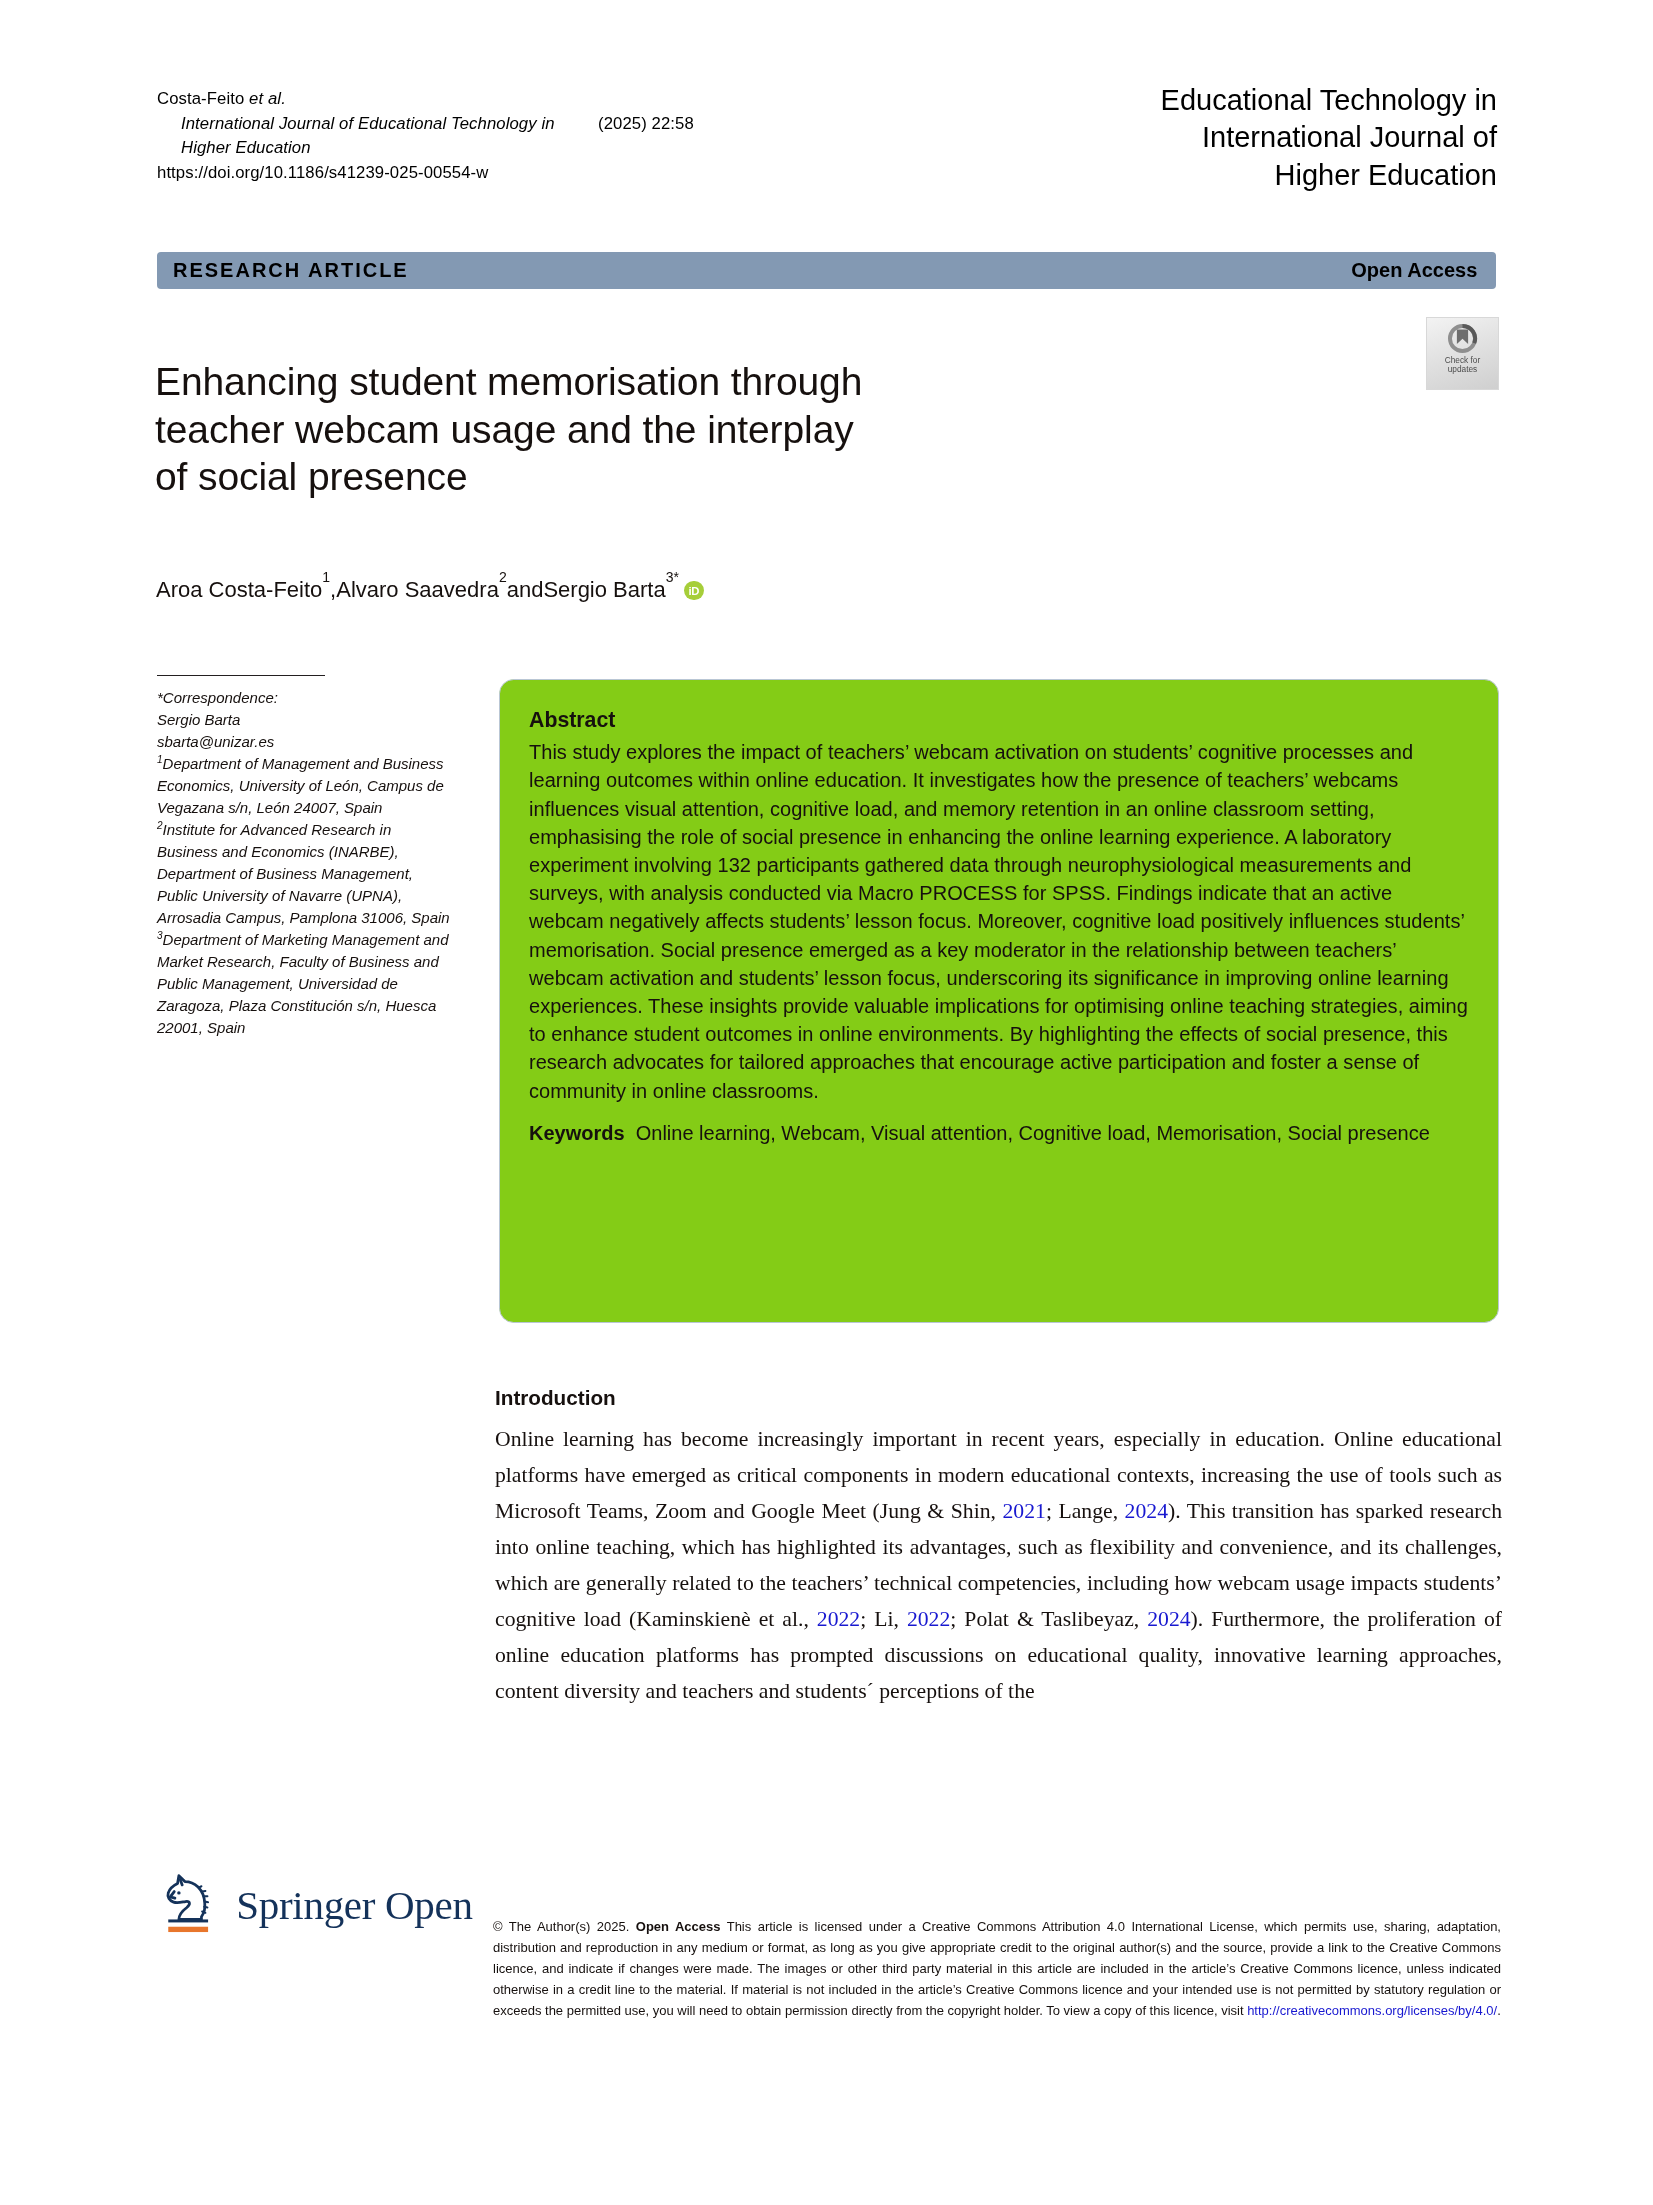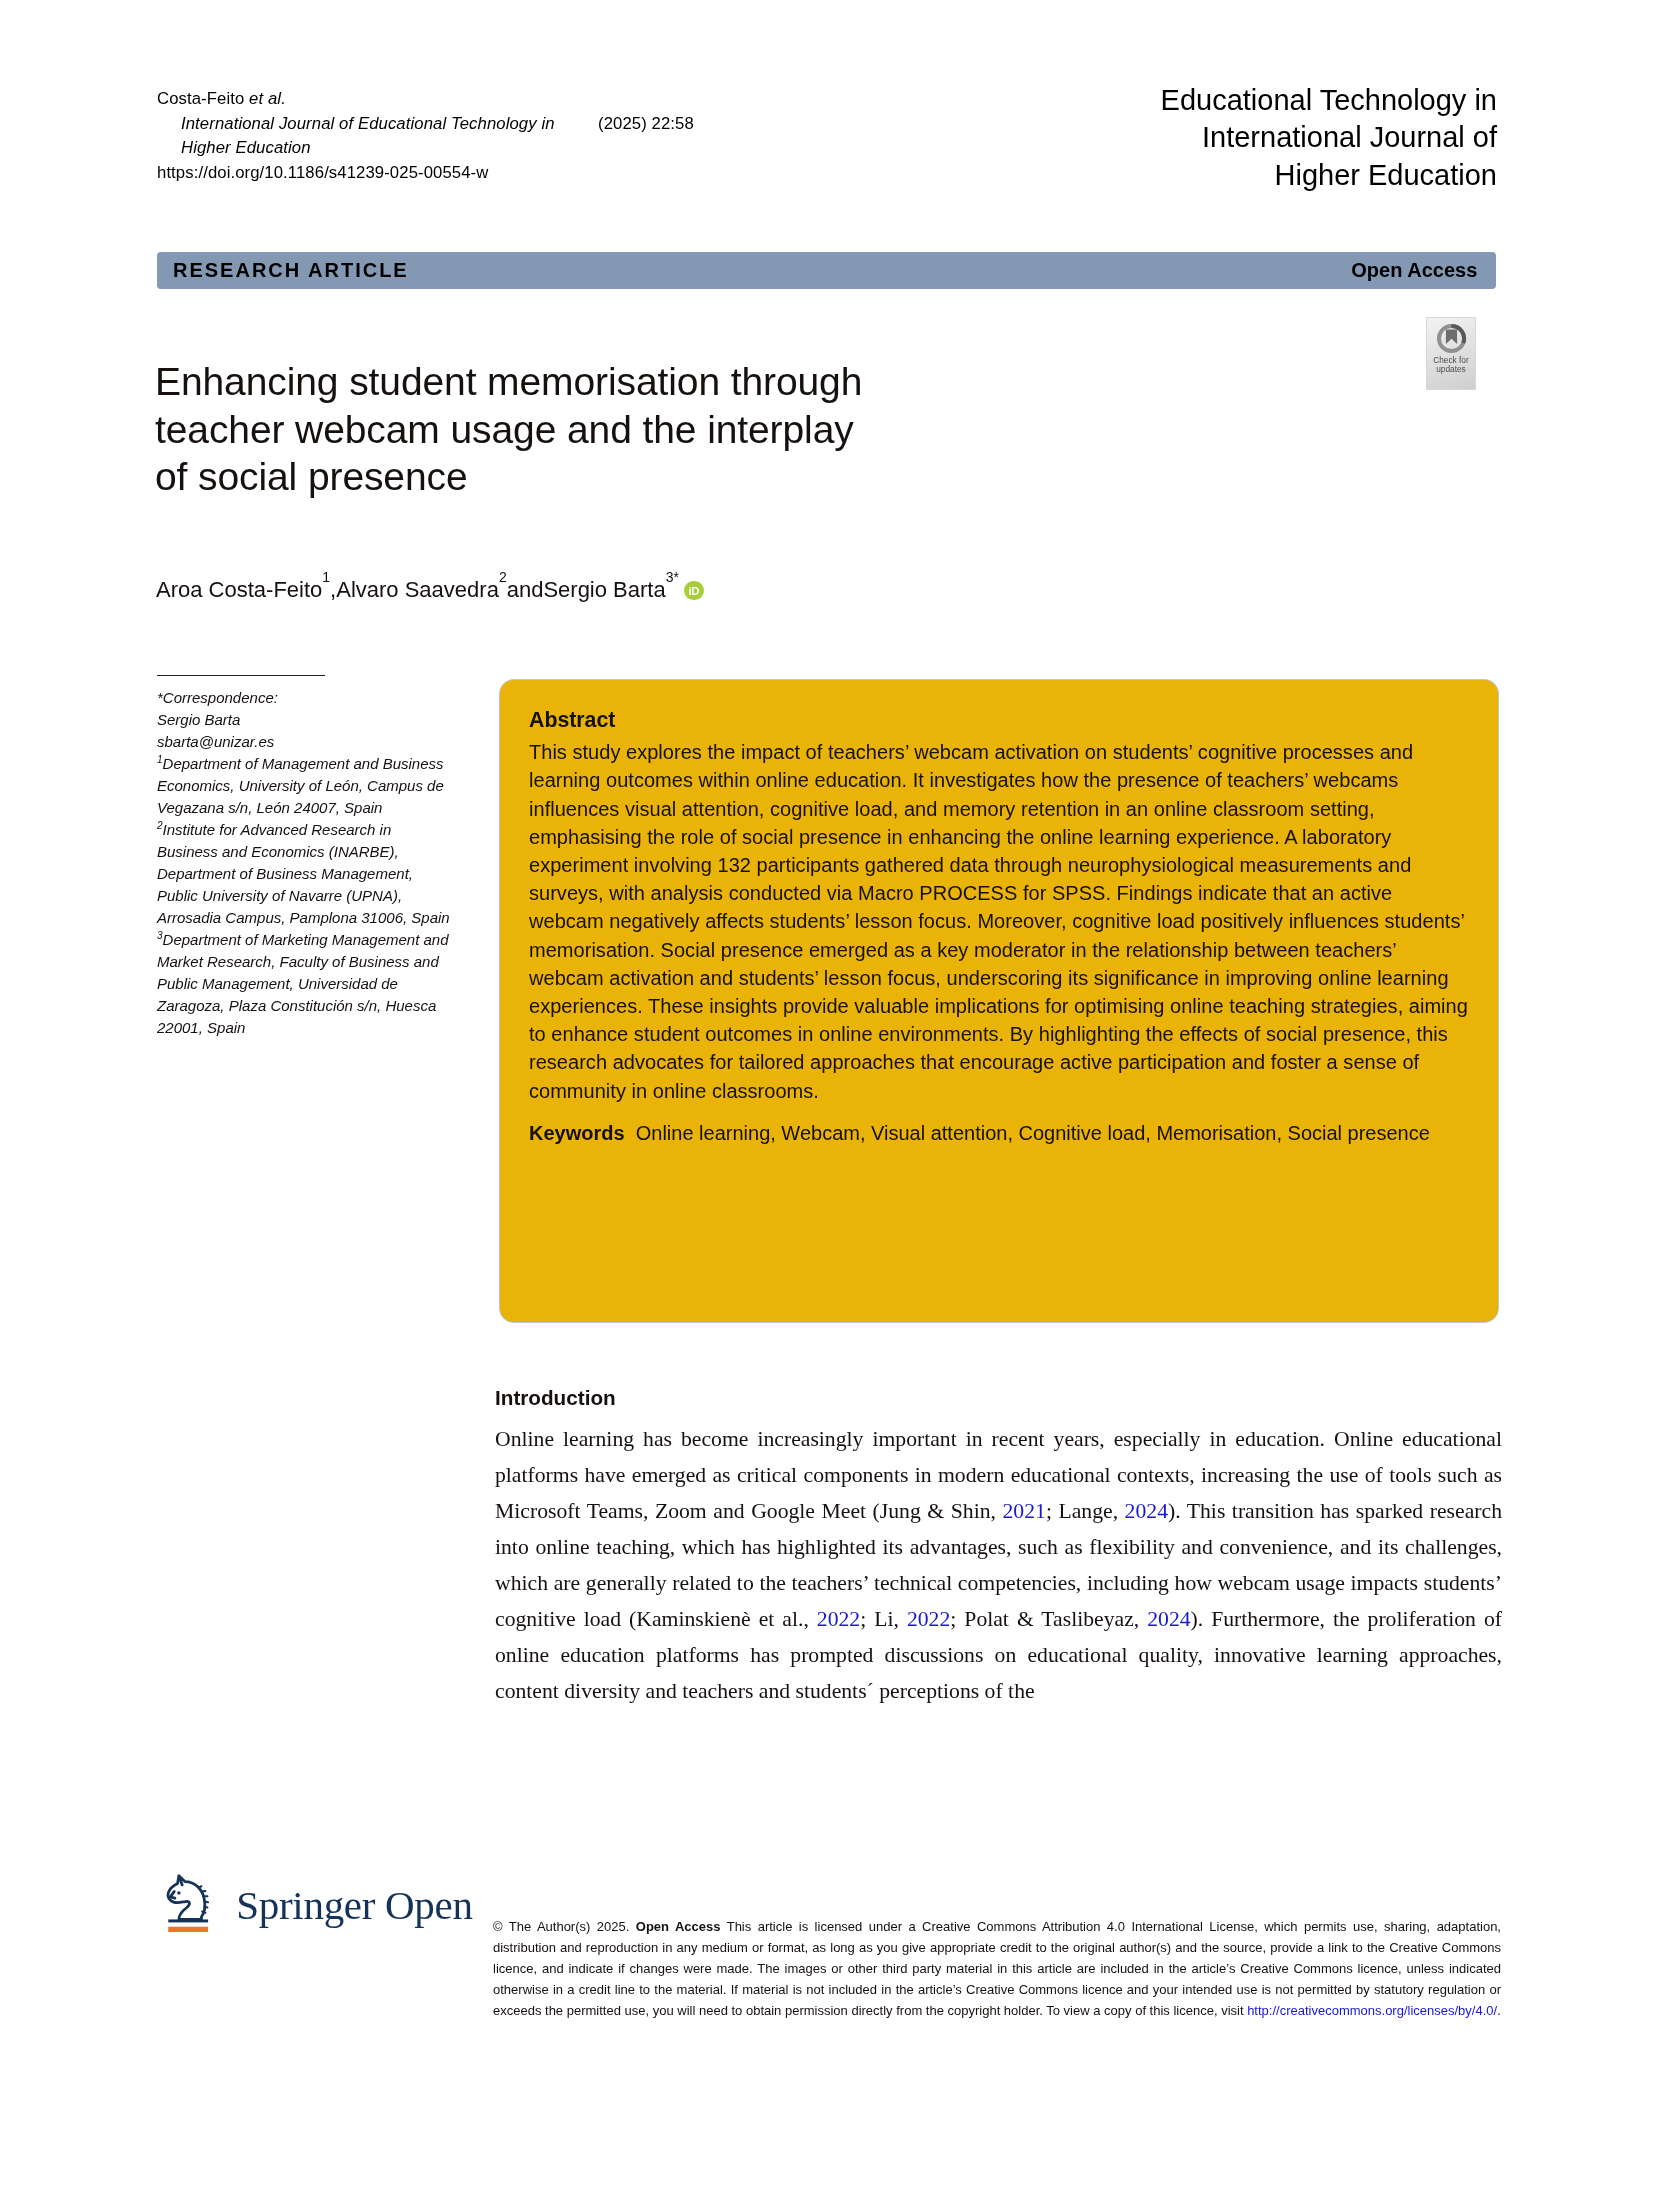--- a/index.html
+++ b/index.html
@@ -99,21 +99,21 @@
     font-weight: 400;
     color: #16100e;
     letter-spacing: -0.1px;
   }
 
   
   .cfu {
     position: absolute;
     left: 1426px;
     top: 317px;
-    width: 50px;
+    width: 73px;
     height: 73px;
     background: linear-gradient(160deg, #f3f3f3 0%, #e2e2e2 45%, #cfcfcf 100%);
     border: 0.7px solid #d8d8d8;
     box-sizing: border-box;
     display: flex;
     flex-direction: column;
     align-items: center;
     justify-content: flex-start;
     padding-top: 4.7px;
   }
@@ -189,21 +189,21 @@
   
   .abstract-box {
     position: absolute;
     left: 499px;
     top: 679px;
     width: 1000px;
     height: 644px;
     box-sizing: border-box;
     border: 1.3px solid #b9c6d4;
     border-radius: 14.7px;
-    background: #eab308;
+    background: #84cc16;
     padding: 28px 29px 20px 29px;
   }
   .abstract-h {
     font-size: 21.3px;
     font-weight: 700;
     color: #16100e;
     margin-bottom: 5.3px;
     letter-spacing: 0px;
   }
   .abstract-p {

